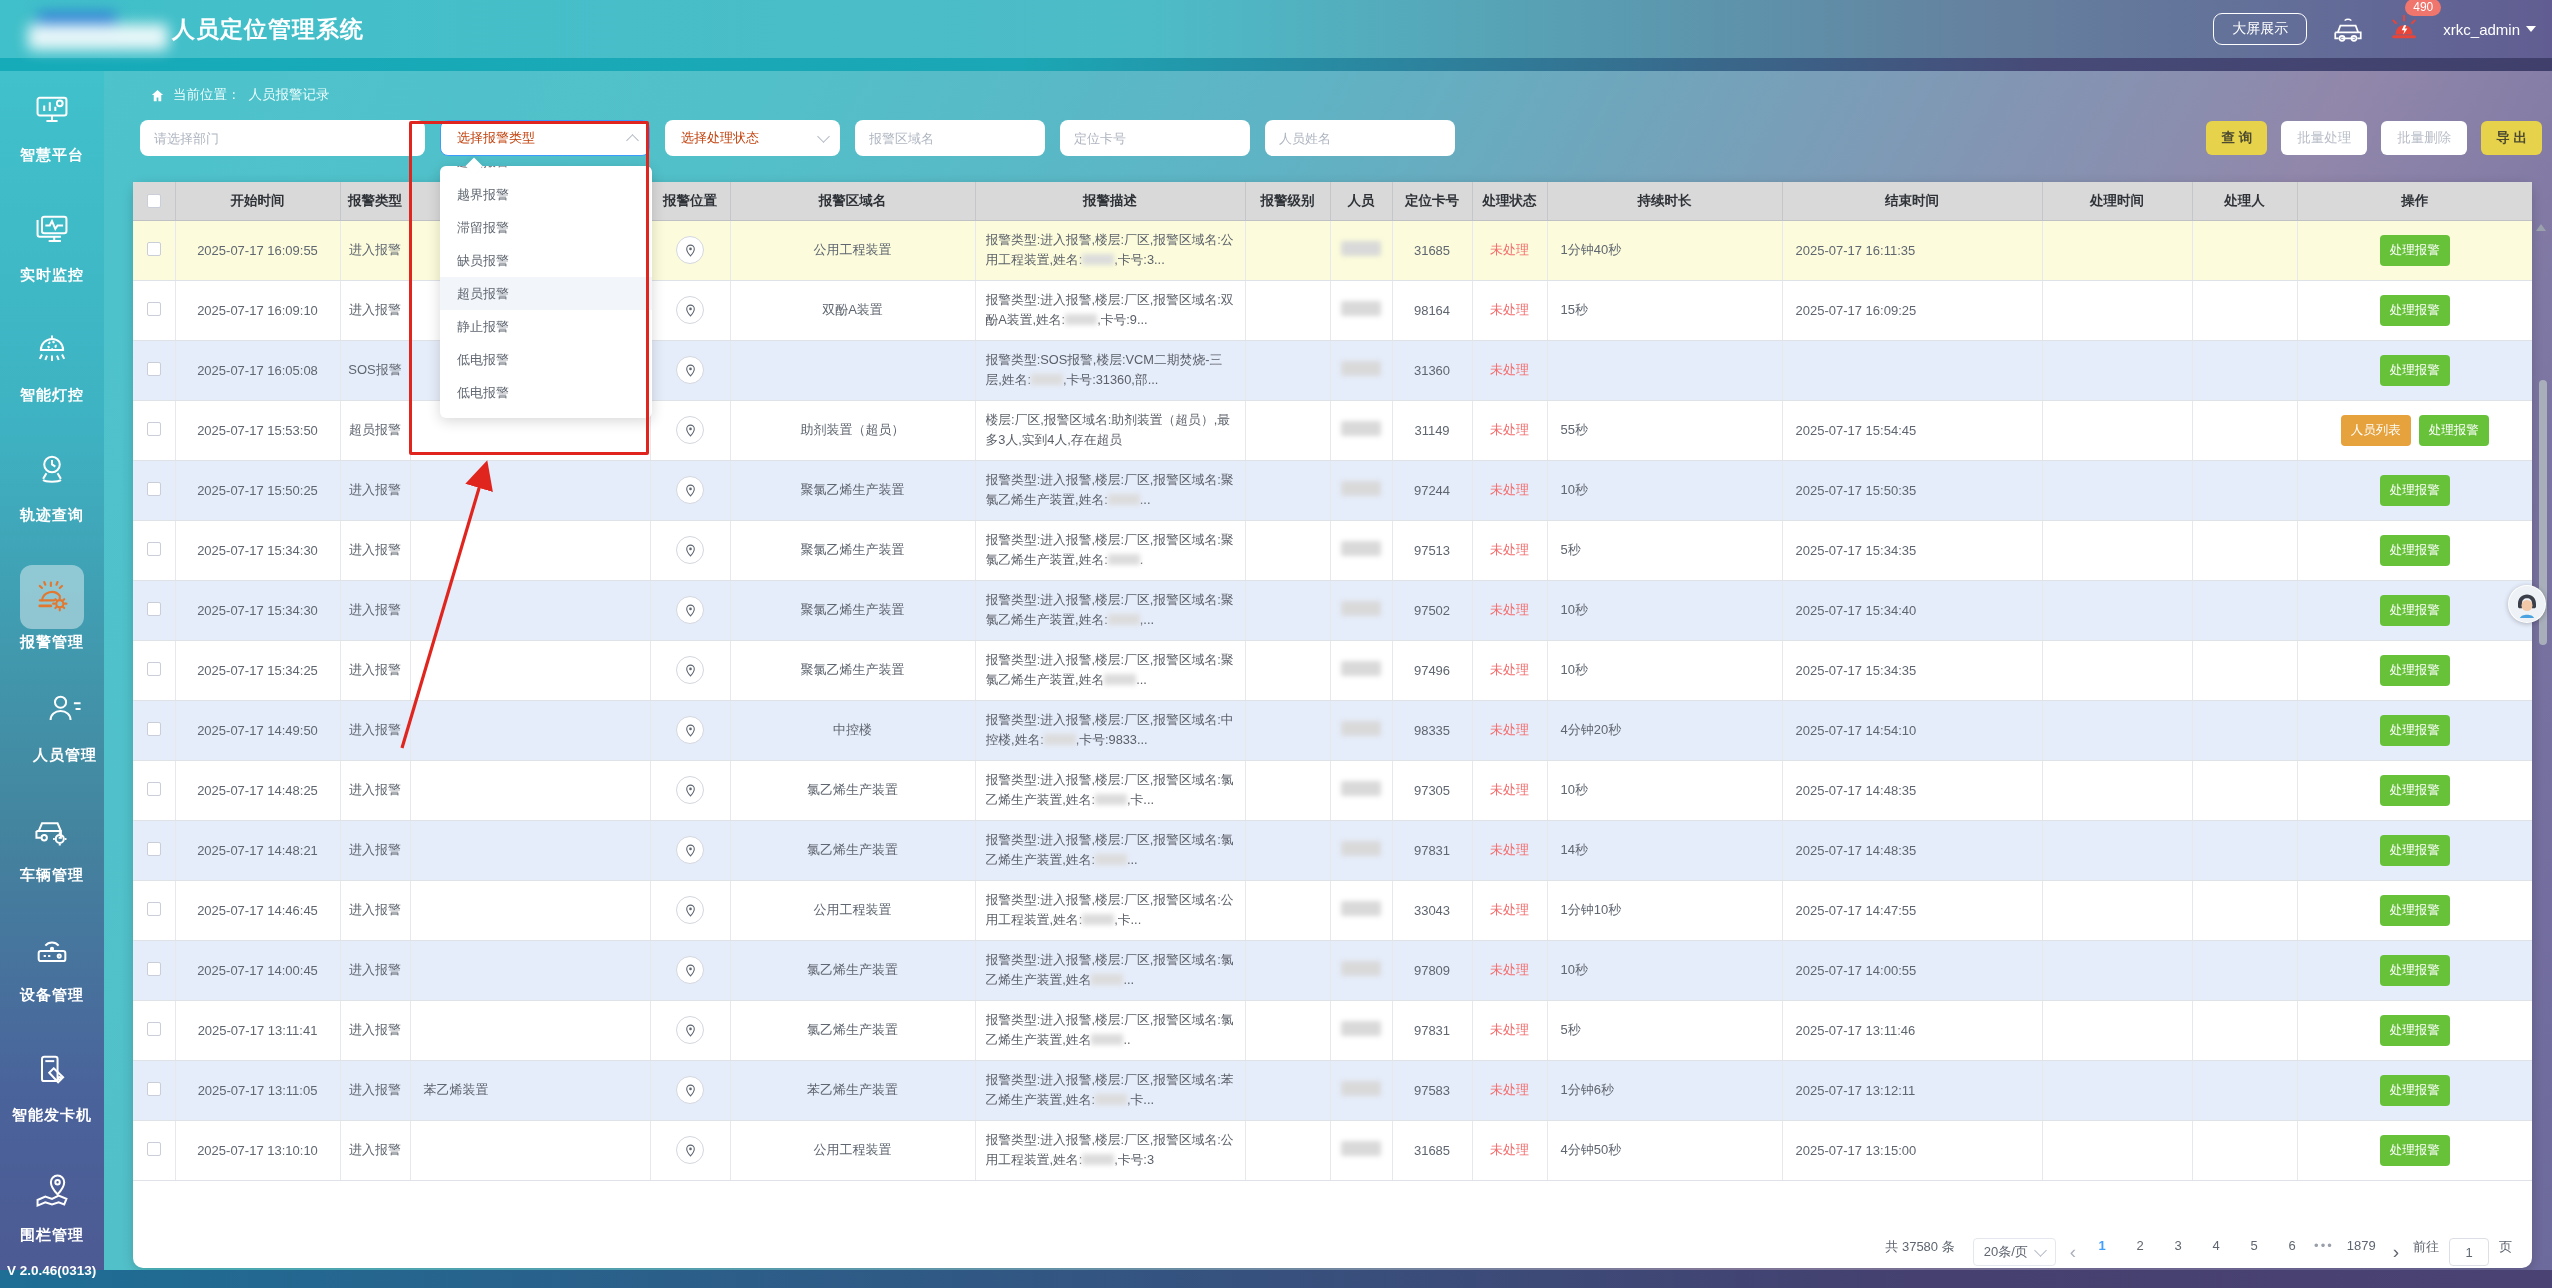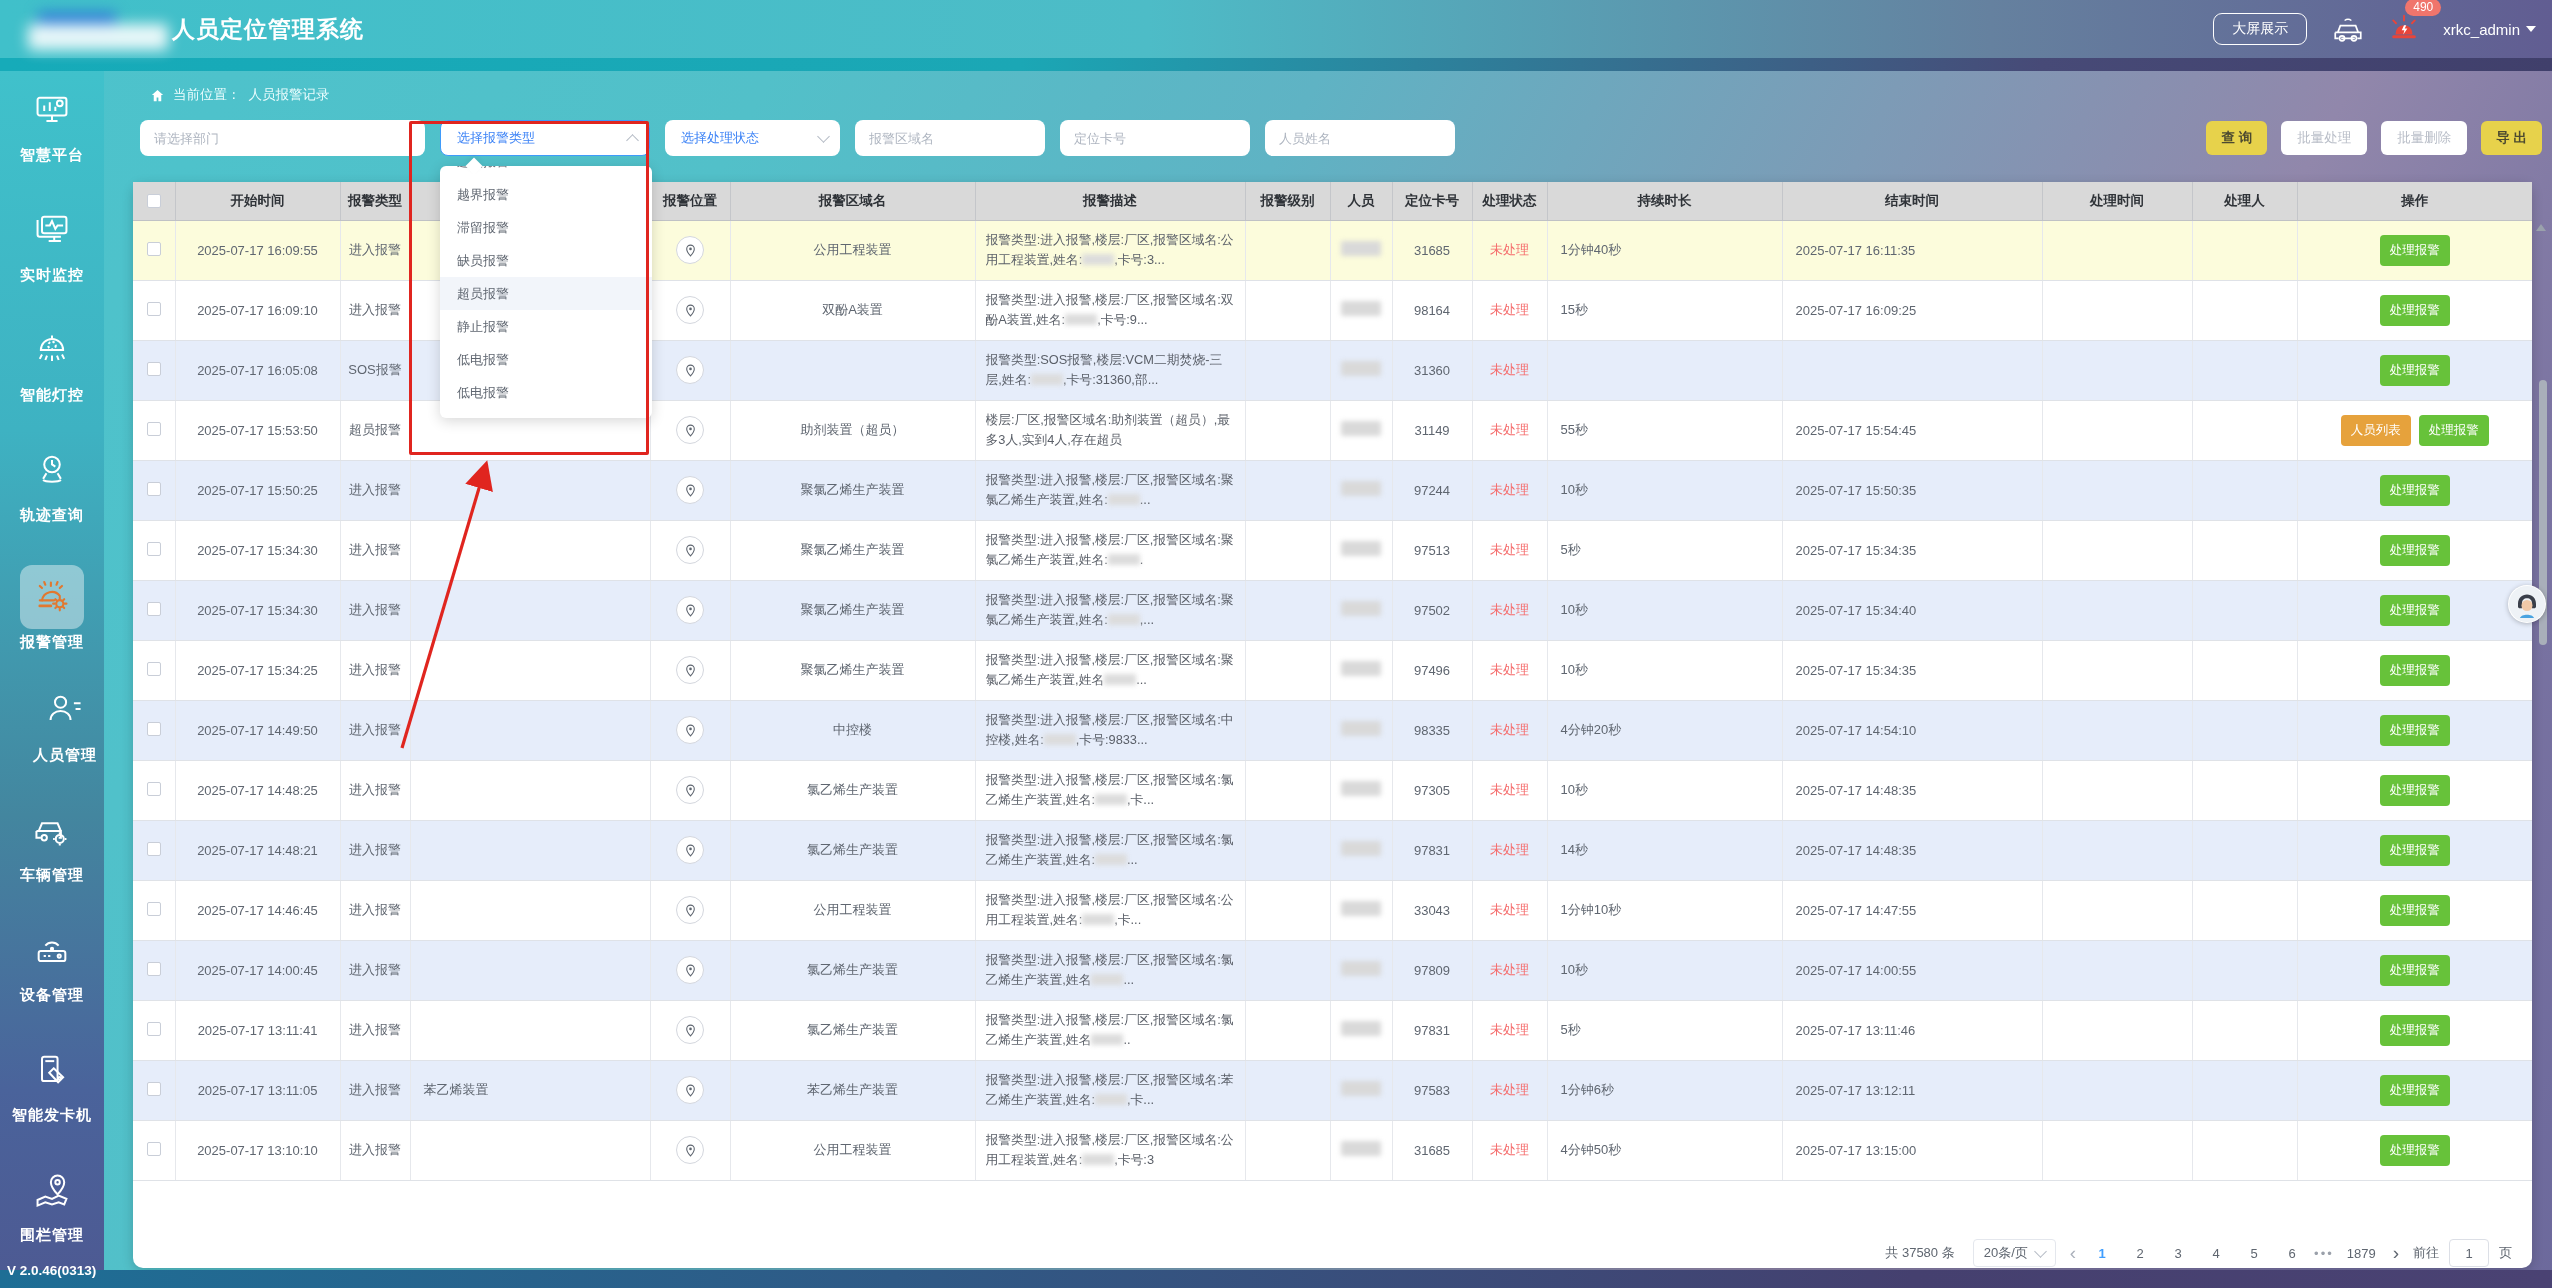--- a/index.html
+++ b/index.html
@@ -36,21 +36,21 @@
 
   
   .breadcrumb { position:absolute; left:150px; top:86px; display:flex; align-items:center; gap:8px; color:#ecfdfe; font-size:13.5px; z-index:5; }
 
   
   .filterbar { position:absolute; left:140px; right:10px; top:120px; height:36px; display:flex; align-items:center; z-index:5; }
   .f-input, .f-select, .f-daterange { height:36px; background:#fff; border-radius:8px; border:none; font-size:13px; color:#5a6068; }
   .f-input { padding:0 14px; }
   .f-input::placeholder { color:#aeb5c0; }
   .f-select { display:flex; align-items:center; justify-content:space-between; padding:0 12px 0 16px; cursor:pointer; }
-  .f-select .ph { color:#3b82f6; }
+  .f-select .ph { color:#c2410c; }
   .chev { width:9px; height:9px; border-right:1.6px solid #b3bac4; border-bottom:1.6px solid #b3bac4; }
   .chev.up { transform:rotate(-135deg); margin-top:4px; }
   .chev.down { transform:rotate(45deg); margin-top:-3px; }
   .sel-alarm-type { width:210px; margin-left:15px; border:1.5px solid #3f9bfa; }
   .sel-status { width:175px; margin-left:15px; }
   .f-daterange { width:477px; margin-left:8px; display:flex; align-items:center; padding:0 12px; color:#aeb5c0; }
   .f-daterange .dseg { flex:1; text-align:center; }
   .w-dept { width:285px; } .w-sm { width:190px; margin-left:15px; }
   .fbtn { height:34px; border:none; border-radius:6px; font-size:13.5px; cursor:pointer; white-space:nowrap; }
   .fbtn.yellow { background:#e7d24b; color:#4c4a30; font-weight:bold; padding:0 15px; }
@@ -90,21 +90,21 @@
   .dd-caret { position:absolute; left:468px; top:160px; width:12px; height:12px; background:#fff; transform:rotate(45deg); z-index:10; box-shadow:-2px -2px 5px rgba(0,0,0,.06); }
   .dd-list { margin-top:-21px; padding-bottom:6px; }
   .dd-item { height:33px; line-height:33px; padding:0 17px; font-size:13px; color:#5f6670; cursor:pointer; }
   .dd-item.hovered { background:#f2f5fa; }
 
   
   .anno-rect { position:absolute; left:409px; top:121px; width:240px; height:334px; border:3px solid #e0251f; border-radius:2px; z-index:12; pointer-events:none; }
   .anno-arrow { position:absolute; left:0; top:0; width:2552px; height:1288px; z-index:12; pointer-events:none; }
 
   
-  .pagination { position:absolute; right:40px; top:1238px; height:30px; display:flex; align-items:center; gap:10px; color:#5f6670; font-size:13px; z-index:6; }
+  .pagination { position:absolute; right:40px; top:1238px; height:30px; display:flex; align-items:flex-start; gap:10px; color:#5f6670; font-size:13px; z-index:6; }
   .pg-total { margin-right:8px; }
   .pg-size { display:flex; align-items:center; gap:8px; border:1px solid #e4e7ed; border-radius:4px; height:28px; padding:0 10px; cursor:pointer; }
   .pg-chev { font-size:19px; color:#aab0bb; line-height:28px; cursor:pointer; padding:0 4px; }
   .pg-chev.dark { color:#5f6670; }
   .pg-num { min-width:24px; text-align:center; cursor:pointer; padding:0 3px; }
   .pg-num.active { color:#409eff; font-weight:bold; }
   .pg-dots { color:#9aa0aa; letter-spacing:2px; cursor:pointer; }
   .goto-input { width:40px; height:28px; border:1px solid #dcdfe6; border-radius:4px; text-align:center; font-size:13px; color:#5f6670; }
 
   

